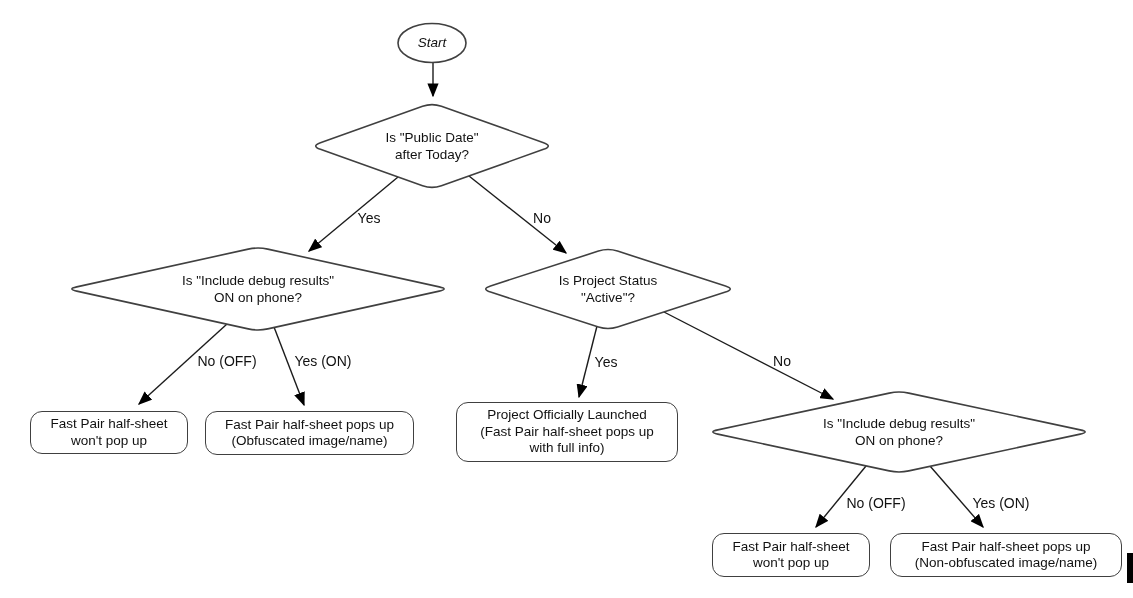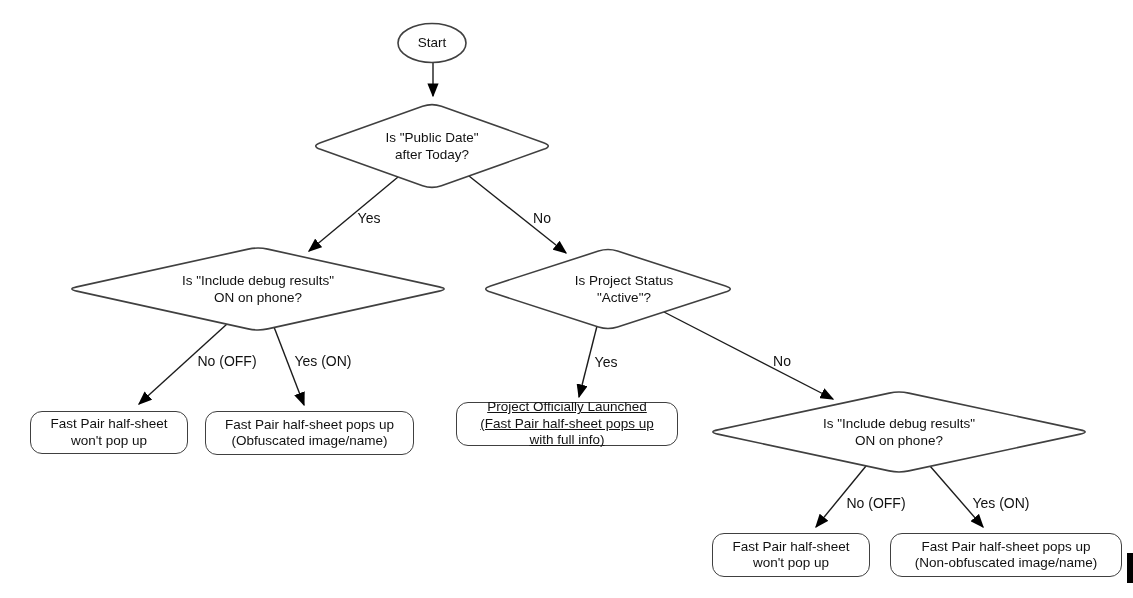--- a/index.html
+++ b/index.html
@@ -79,40 +79,40 @@
   </svg>
 
   <div class="term-box" style="left:30px;top:411px;width:158px;height:43px;">
     <div class="node-label">Fast Pair half-sheet
 won't pop up</div>
   </div>
   <div class="term-box" style="left:205px;top:411px;width:209px;height:44px;">
     <div class="node-label">Fast Pair half-sheet pops up
 (Obfuscated image/name)</div>
   </div>
-  <div class="term-box" style="left:456px;top:402px;width:222px;height:44px;text-decoration:underline;">
+  <div class="term-box" style="left:456px;top:402px;width:222px;height:60px;">
     <div class="node-label">Project Officially Launched
 (Fast Pair half-sheet pops up
 with full info)</div>
   </div>
   <div class="term-box" style="left:712px;top:533px;width:158px;height:44px;">
     <div class="node-label">Fast Pair half-sheet
 won't pop up</div>
   </div>
   <div class="term-box" style="left:890px;top:533px;width:232px;height:44px;">
     <div class="node-label">Fast Pair half-sheet pops up
 (Non-obfuscated image/name)</div>
   </div>
 
-  <div class="node-label" style="left:432px;top:43px;">Start</div>
+  <div class="node-label" style="left:432px;top:43px;font-style:italic;">Start</div>
   <div class="node-label" style="left:432px;top:146px;">Is "Public Date"
 after Today?</div>
   <div class="node-label" style="left:258px;top:289px;">Is "Include debug results"
 ON on phone?</div>
-  <div class="node-label" style="left:608px;top:289px;margin-left:16px;">Is Project Status
+  <div class="node-label" style="left:608px;top:289px;">Is Project Status
 "Active"?</div>
   <div class="node-label" style="left:899px;top:432px;">Is "Include debug results"
 ON on phone?</div>
 
   <div class="edge-label" style="left:369px;top:218px;">Yes</div>
   <div class="edge-label" style="left:542px;top:218px;">No</div>
   <div class="edge-label" style="left:227px;top:361px;">No (OFF)</div>
   <div class="edge-label" style="left:323px;top:361px;">Yes (ON)</div>
   <div class="edge-label" style="left:606px;top:362px;">Yes</div>
   <div class="edge-label" style="left:782px;top:361px;">No</div>

